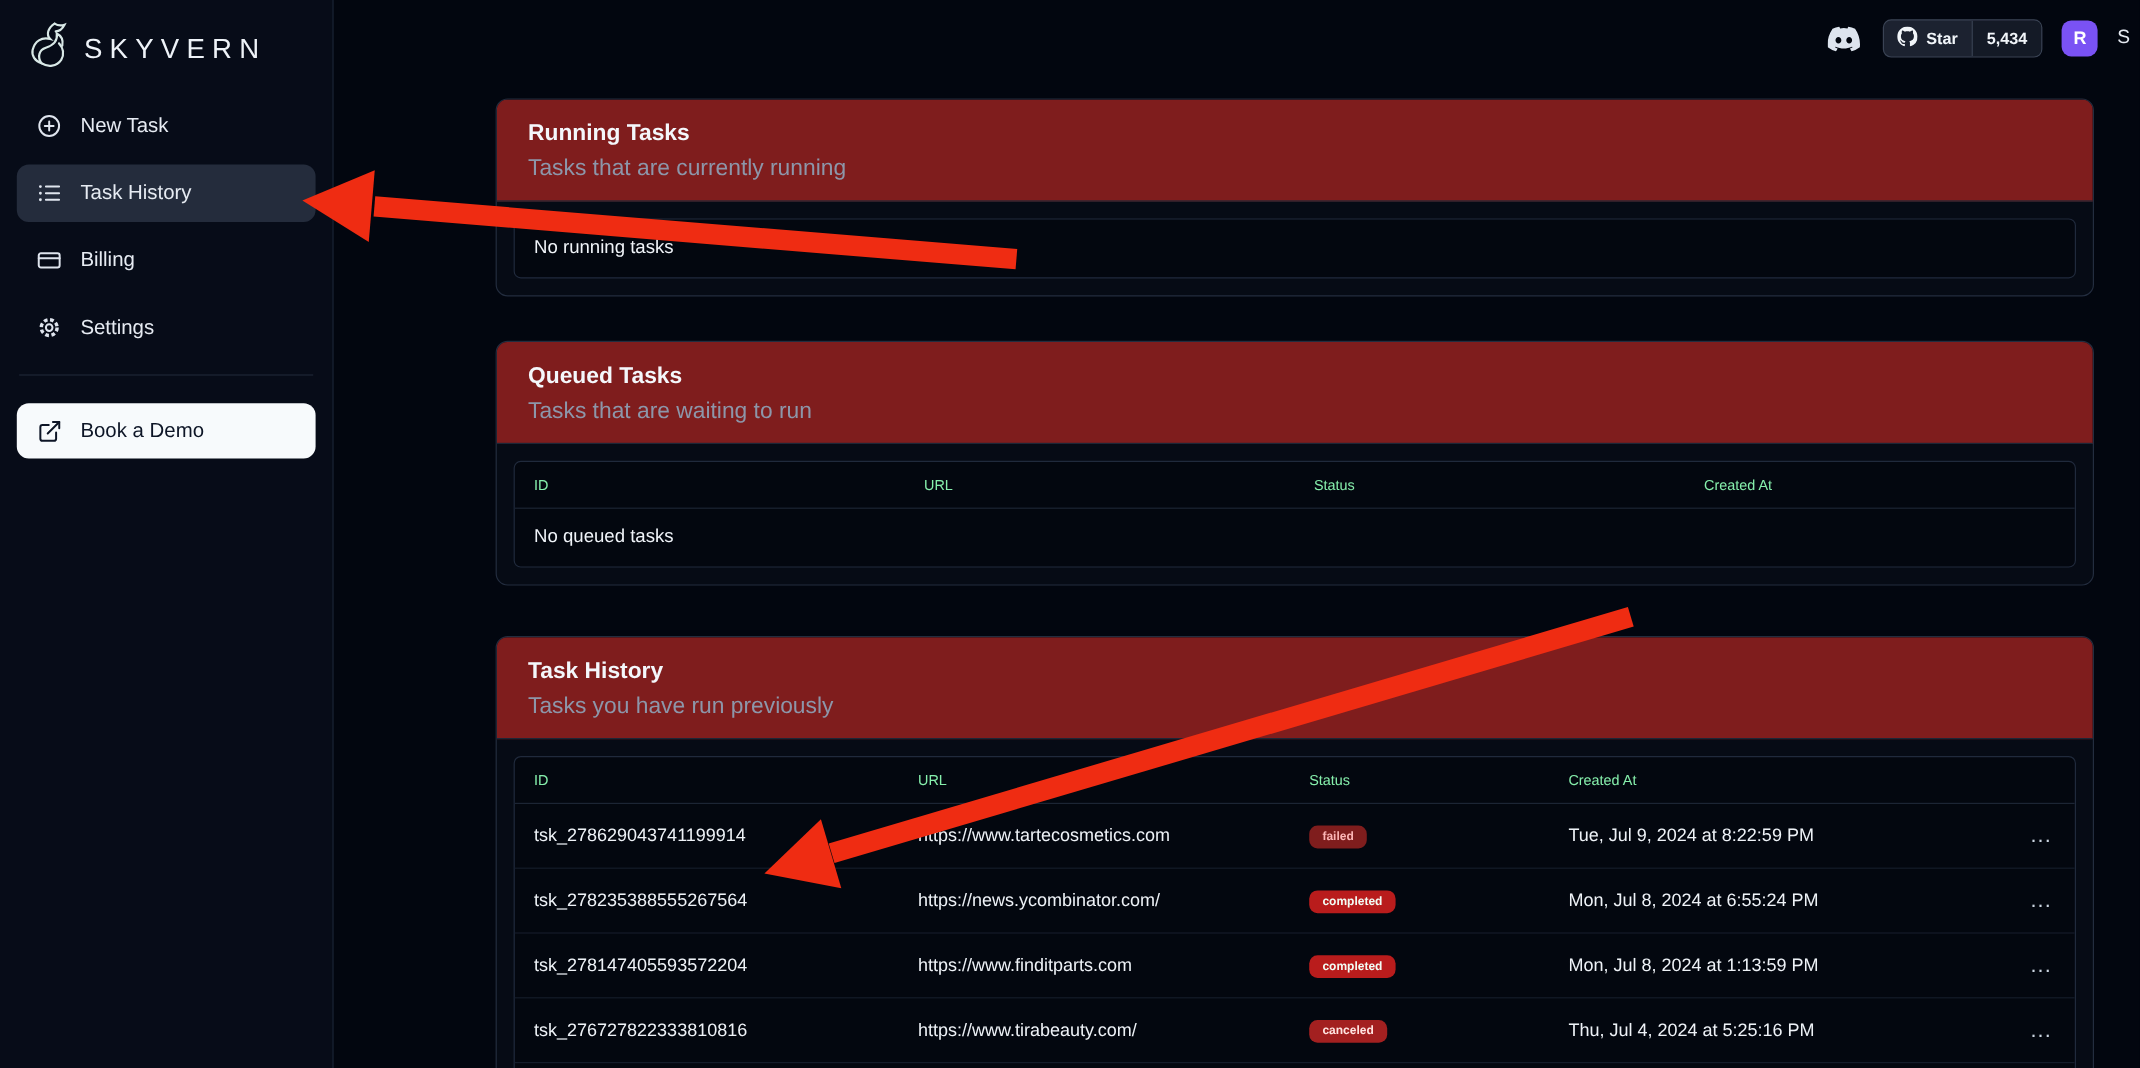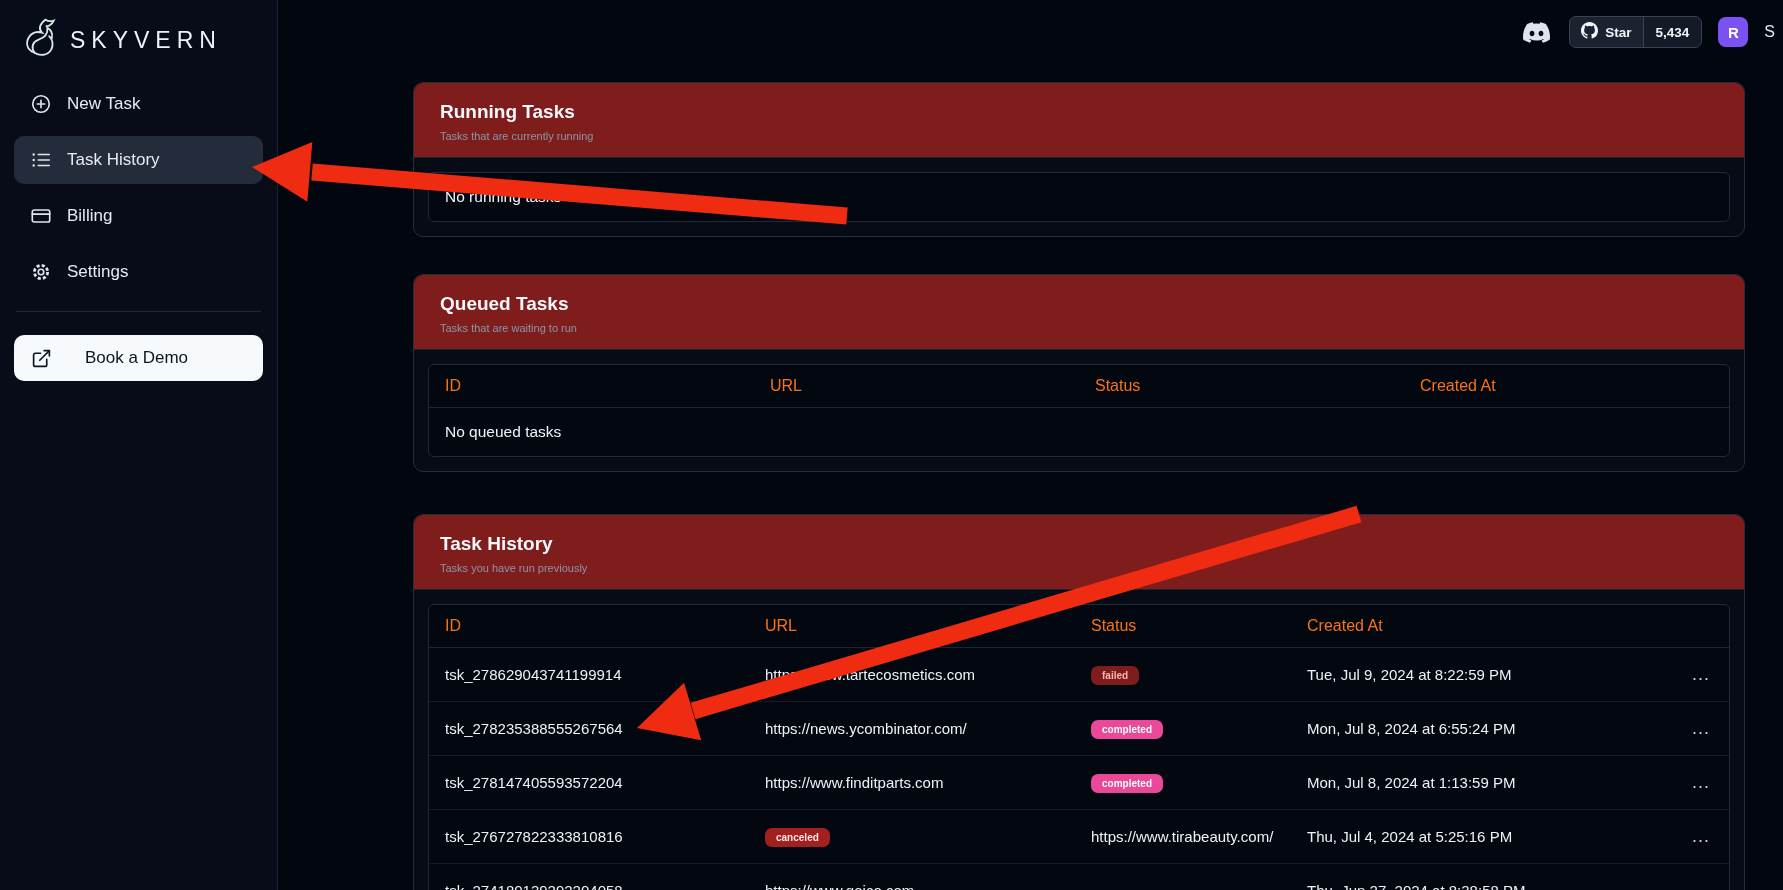--- a/index.html
+++ b/index.html
@@ -20,21 +20,21 @@
   .brand { color:#eef3f8; font-size:23px; letter-spacing:6px; font-weight:400; }
   .nav { display:flex; flex-direction:column; gap:8px; }
   .nav-item {
     display:flex; align-items:center; gap:15px; padding:13px 16px; border-radius:10px;
     color:#e6ebf2; font-size:17px; cursor:pointer;
   }
   .nav-item.active { background:#242c3c; }
   .nav-icon { width:22px; height:22px; display:flex; align-items:center; justify-content:center; color:#dfe5ee; }
   .divider { border-top:1px solid #1e2736; margin:15px 2px; }
   .demo-btn {
-    background:#f7fafc; color:#0d1526; display:flex; align-items:center; gap:33px;
+    background:#f7fafc; color:#0d1526; display:flex; align-items:center; gap:15px;
     padding:12px 16px; border-radius:10px; font-size:17px; cursor:pointer; margin-top:8px;
   }
   .demo-btn .nav-icon { color:#0d1526; }
 
   
   .main { flex:1; position:relative; height:648px; }
   .topbar { position:absolute; top:16px; right:8px; display:flex; align-items:center; gap:16px; z-index:5; }
   .discord-btn { width:34px; height:30px; display:flex; align-items:center; justify-content:center; color:#dde4ee; cursor:pointer; }
   .gh-btn { display:flex; align-items:stretch; border:1px solid #3a4354; border-radius:7px; overflow:hidden; height:32px; background:#1c2230; cursor:pointer; }
   .gh-left { display:flex; align-items:center; gap:7px; padding:0 11px; color:#f1f5f9; font-size:13.5px; font-weight:700; }
@@ -42,35 +42,35 @@
   .avatar { width:30px; height:30px; border-radius:8px; background:#7a52f4; color:#fff; font-weight:700; font-size:15px; display:flex; align-items:center; justify-content:center; cursor:pointer; }
   .user-partial { color:#e5eaf2; font-size:16px; max-width:13px; overflow:hidden; white-space:nowrap; }
 
   .content { margin:82px 38px 0 135px; }
 
   .card { border:1px solid #232d3f; border-radius:10px; background:#060b15; overflow:hidden; }
   .card-queued { margin-top:37px; }
   .card-history { margin-top:42px; }
   .card-header { padding:18px 26px 15px; border-bottom:1px solid #1d2636; background:#7f1d1d; }
   .card-title { font-size:19px; font-weight:700; color:#f4f7fb; }
-  .card-sub { font-size:11px; color:#8d96a9; margin-top:7px; }
+  .card-sub { font-size:19px; color:#8d96a9; margin-top:7px; }
   .card-content { padding:14px; }
   .table-box { border:1px solid #202a3c; border-radius:6px; overflow:hidden; background:#03070f; }
 
-  .thead { display:grid; color:#f97316; font-size:16px; border-bottom:1px solid #1c2534; }
+  .thead { display:grid; color:#86efac; font-size:12px; border-bottom:1px solid #1c2534; }
   .thead > div { padding:12px 16px; }
   .grid-4 { grid-template-columns:1fr 1fr 1fr 1fr; }
   .grid-hist { grid-template-columns:320px 326px 216px 1fr 56px; }
   .trow { display:grid; align-items:center; color:#eef2f7; font-size:15px; border-bottom:1px solid #141c2a; cursor:pointer; }
   .trow:last-child { border-bottom:none; }
   .trow > div { padding:16px; overflow:hidden; white-space:nowrap; }
   .empty-cell { padding:15px 16px; color:#f0f4f9; font-size:15.5px; }
 
   .badge { display:inline-block; padding:4px 11px; border-radius:7px; font-size:10px; font-weight:700; }
-  .badge-completed { background:#ec4899; color:#f2fdf5; }
+  .badge-completed { background:#b91c1c; color:#f2fdf5; }
   .badge-failed { background:#7f1d1d; color:#fbb5b5; }
   .badge-canceled { background:#a32020; color:#ffe4e1; }
 
   .actions-btn { color:#cbd5e1; font-size:18px; text-align:center; cursor:pointer; letter-spacing:1px; padding:16px 6px !important; }
 
   .annotations { position:absolute; left:0; top:0; z-index:50; pointer-events:none; }
 </style>
 </head>
 <body>
 
@@ -236,22 +236,22 @@
             <div class="trow grid-hist">
               <div>tsk_278147405593572204</div>
               <div>https://www.finditparts.com</div>
               <div><span class="badge badge-completed">completed</span></div>
               <div>Mon, Jul 8, 2024 at 1:13:59 PM</div>
               <div class="actions-btn">...</div>
             </div>
 
             <div class="trow grid-hist">
               <div>tsk_276727822333810816</div>
+              <div>https://www.tirabeauty.com/</div>
               <div><span class="badge badge-canceled">canceled</span></div>
-              <div>https://www.tirabeauty.com/</div>
               <div>Thu, Jul 4, 2024 at 5:25:16 PM</div>
               <div class="actions-btn">...</div>
             </div>
 
             <div class="trow grid-hist">
               <div>tsk_274180139292204058</div>
               <div>https://www.geico.com</div>
               <div></div>
               <div>Thu, Jun 27, 2024 at 8:38:58 PM</div>
               <div class="actions-btn">...</div>

